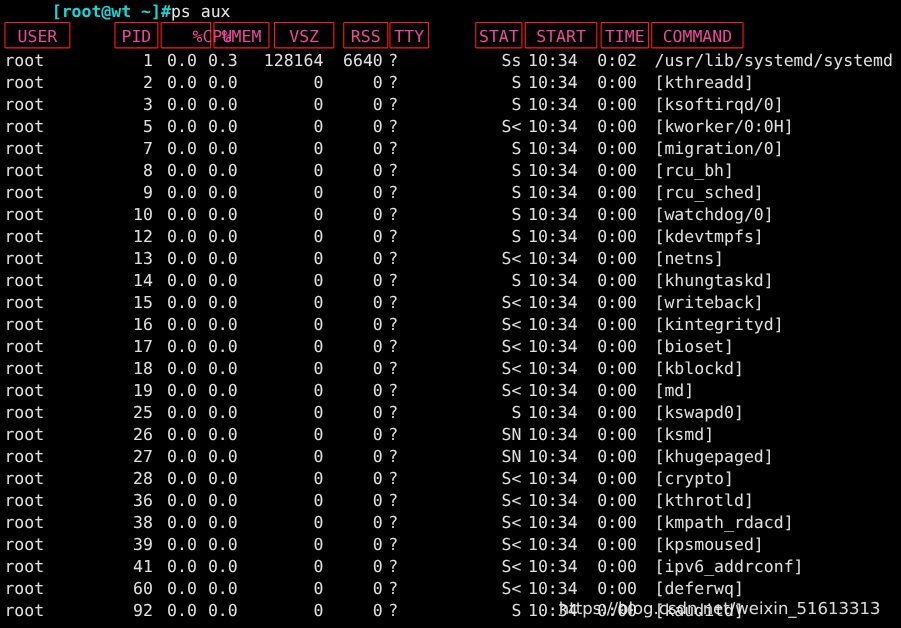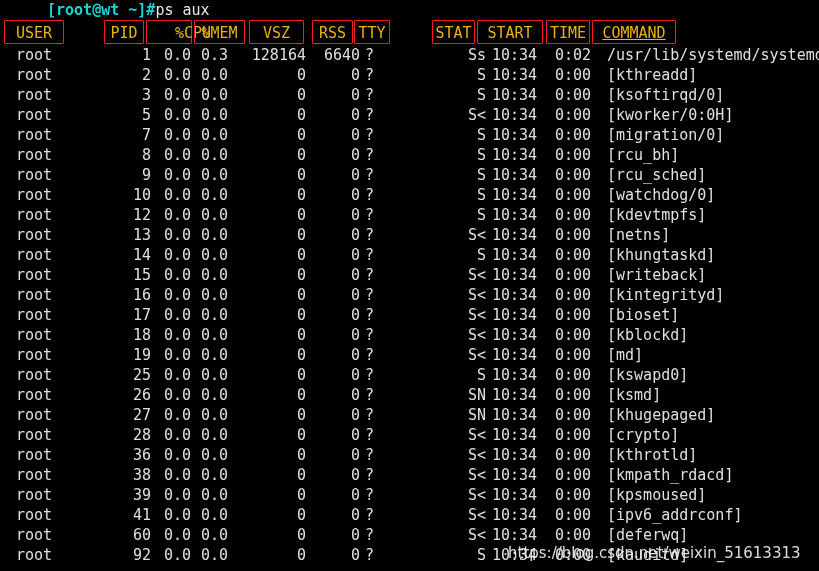--- a/index.html
+++ b/index.html
@@ -54,34 +54,33 @@
     width: 819px;
     height: 26px;
   }
   .hcell {
     position: absolute;
     top: 0px;
     height: 24px;
     line-height: 24px;
     box-sizing: border-box;
     border: 1.5px solid #ff1a1a;
-    color: #eab308;
+    color: #ec4899;
     font-size: 15px;
     text-align: center;
     white-space: pre;
     border-radius: 1px;
   }
 
   
   .rows {
     position: absolute;
     left: 0;
     top: 45px;
     width: 738px;
-    padding-left: 12px;
   }
   .prow {
     position: relative;
     height: 20px;
     line-height: 20px;
     white-space: pre;
     font-size: 15px;
     color: #e0e0e0;
   }
   .c {
@@ -129,21 +128,21 @@
       <div class="hcell" style="left: 4px; width: 60px;">USER</div>
       <div class="hcell" style="left: 104px; width: 40px;">PID</div>
       <div class="hcell" style="left: 146px; width: 46px; padding-left: 28px;">%CPU</div>
       <div class="hcell" style="left: 194px; width: 51px;">%MEM</div>
       <div class="hcell" style="left: 249px; width: 55px;">VSZ</div>
       <div class="hcell" style="left: 312px; width: 41px;">RSS</div>
       <div class="hcell" style="left: 354px; width: 36px;">TTY</div>
       <div class="hcell" style="left: 432px; width: 43px;">STAT</div>
       <div class="hcell" style="left: 477px; width: 66px;">START</div>
       <div class="hcell" style="left: 546px; width: 44px;">TIME</div>
-      <div class="hcell" style="left: 592px; width: 84px; text-decoration: underline;">COMMAND</div>
+      <div class="hcell" style="left: 592px; width: 84px;">COMMAND</div>
     </div>
 
   <div class="rows" id="rows-container">
       <div class="prow"><span class="c c-user">root</span><span class="c c-pid">1</span><span class="c c-cpu">0.0</span><span class="c c-mem">0.3</span><span class="c c-vsz">128164</span><span class="c c-rss">6640</span><span class="c c-tty">?</span><span class="c c-stat">Ss</span><span class="c c-start">10:34</span><span class="c c-time">0:02</span><span class="c c-command">/usr/lib/systemd/systemd</span></div>
       <div class="prow"><span class="c c-user">root</span><span class="c c-pid">2</span><span class="c c-cpu">0.0</span><span class="c c-mem">0.0</span><span class="c c-vsz">0</span><span class="c c-rss">0</span><span class="c c-tty">?</span><span class="c c-stat">S</span><span class="c c-start">10:34</span><span class="c c-time">0:00</span><span class="c c-command">[kthreadd]</span></div>
       <div class="prow"><span class="c c-user">root</span><span class="c c-pid">3</span><span class="c c-cpu">0.0</span><span class="c c-mem">0.0</span><span class="c c-vsz">0</span><span class="c c-rss">0</span><span class="c c-tty">?</span><span class="c c-stat">S</span><span class="c c-start">10:34</span><span class="c c-time">0:00</span><span class="c c-command">[ksoftirqd/0]</span></div>
       <div class="prow"><span class="c c-user">root</span><span class="c c-pid">5</span><span class="c c-cpu">0.0</span><span class="c c-mem">0.0</span><span class="c c-vsz">0</span><span class="c c-rss">0</span><span class="c c-tty">?</span><span class="c c-stat">S&lt;</span><span class="c c-start">10:34</span><span class="c c-time">0:00</span><span class="c c-command">[kworker/0:0H]</span></div>
       <div class="prow"><span class="c c-user">root</span><span class="c c-pid">7</span><span class="c c-cpu">0.0</span><span class="c c-mem">0.0</span><span class="c c-vsz">0</span><span class="c c-rss">0</span><span class="c c-tty">?</span><span class="c c-stat">S</span><span class="c c-start">10:34</span><span class="c c-time">0:00</span><span class="c c-command">[migration/0]</span></div>
       <div class="prow"><span class="c c-user">root</span><span class="c c-pid">8</span><span class="c c-cpu">0.0</span><span class="c c-mem">0.0</span><span class="c c-vsz">0</span><span class="c c-rss">0</span><span class="c c-tty">?</span><span class="c c-stat">S</span><span class="c c-start">10:34</span><span class="c c-time">0:00</span><span class="c c-command">[rcu_bh]</span></div>
       <div class="prow"><span class="c c-user">root</span><span class="c c-pid">9</span><span class="c c-cpu">0.0</span><span class="c c-mem">0.0</span><span class="c c-vsz">0</span><span class="c c-rss">0</span><span class="c c-tty">?</span><span class="c c-stat">S</span><span class="c c-start">10:34</span><span class="c c-time">0:00</span><span class="c c-command">[rcu_sched]</span></div>

